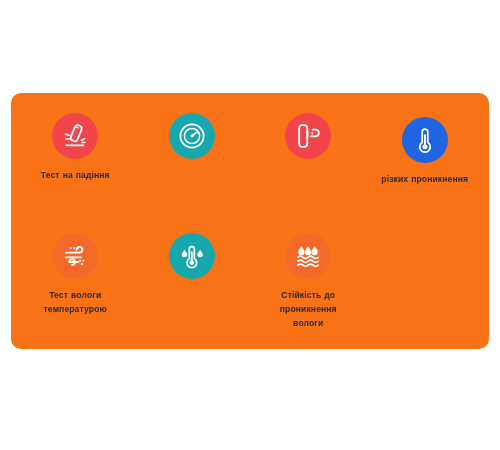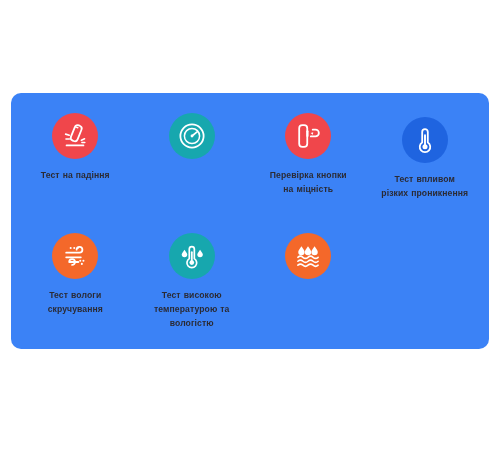--- a/index.html
+++ b/index.html
@@ -21,21 +21,21 @@
     height: 450px;
     box-sizing: border-box;
   }
 
   .panel {
     position: absolute;
     left: 11px;
     top: 93px;
     width: 478px;
     height: 256px;
-    background: #3b82f6;
+    background: #f97316;
     border-radius: 10px;
     box-sizing: border-box;
     padding: 14px 6px 10px 6px;
     display: flex;
     flex-direction: column;
     justify-content: flex-start;
   }
 
   .grid {
     display: grid;
@@ -129,38 +129,33 @@
         <div class="icon-circle" style="background:#f0464b;">
           <span>
             <svg width="30" height="30" viewBox="0 0 32 32" fill="none">
               <rect x="6.6" y="4.4" width="8.6" height="23.2" rx="3.4" stroke="#ffffff" stroke-width="1.9"></rect>
               <line x1="15.4" y1="11.0" x2="15.4" y2="16.0" stroke="#ffffff" stroke-width="2.3" stroke-linecap="round"></line>
               <path d="M19.0 16.4 h5.0 a3.6 3.6 0 0 0 0 -7.2 h-3.0" stroke="#ffffff" stroke-width="1.9" stroke-linecap="round" stroke-linejoin="round"></path>
               <path d="M21.6 12.0 l-2.8 0.8 l2.3 1.9 z" fill="#ffffff"></path>
             </svg>
           </span>
         </div>
-        <div class="cell-label">
-          <div>Перевірка кнопки</div>
-          <div>на міцність</div>
-        </div>
       </div>
 
       <div class="cell row2">
         <div class="icon-circle" style="background:#1f64e0;">
           <span>
             <svg width="30" height="30" viewBox="0 0 32 32" fill="none">
               <path d="M19.0 18.6 V7.4 a3.0 3.0 0 0 0 -6.0 0 v11.2 a5.6 5.6 0 1 0 6.0 0 z" stroke="#ffffff" stroke-width="1.9" stroke-linejoin="round"></path>
               <line x1="16" y1="11.0" x2="16" y2="21.2" stroke="#ffffff" stroke-width="2.1" stroke-linecap="round"></line>
               <circle cx="16" cy="23.2" r="2.7" fill="#ffffff"></circle>
             </svg>
           </span>
         </div>
         <div class="cell-label">
-          <div>Тест впливом</div>
           <div>різких проникнення</div>
         </div>
       </div>
 
       <div class="cell row2">
         <div class="icon-circle" style="background:#f4682a;">
           <span>
             <svg width="30" height="30" viewBox="0 0 32 32" fill="none">
               <circle cx="11.4" cy="7.4" r="1.1" fill="#ffffff"></circle>
               <circle cx="15.2" cy="7.4" r="1.1" fill="#ffffff"></circle>
@@ -169,54 +164,54 @@
               <path d="M6.6 17.4 h15.6" stroke="#ffffff" stroke-width="1.9" stroke-linecap="round"></path>
               <path d="M19.6 22.4 H9.8 a3.1 3.1 0 1 1 3.1 3.1" stroke="#ffffff" stroke-width="1.9" stroke-linecap="round" stroke-linejoin="round"></path>
               <circle cx="21.6" cy="21.0" r="1.1" fill="#ffffff"></circle>
               <circle cx="25.0" cy="21.0" r="1.1" fill="#ffffff"></circle>
               <circle cx="23.3" cy="24.4" r="1.1" fill="#ffffff"></circle>
             </svg>
           </span>
         </div>
         <div class="cell-label">
           <div>Тест вологи</div>
-          <div>скручування</div>
+          <div>температурою</div>
         </div>
       </div>
 
       <div class="cell row2">
         <div class="icon-circle" style="background:#17a7ae;">
           <span>
             <svg width="30" height="30" viewBox="0 0 32 32" fill="none">
               <path d="M18.5 18.8 V8.6 a2.7 2.7 0 0 0 -5.4 0 v10.2 a5.2 5.2 0 1 0 5.4 0 z" stroke="#ffffff" stroke-width="1.8" stroke-linejoin="round"></path>
               <line x1="15.8" y1="12.0" x2="15.8" y2="21.0" stroke="#ffffff" stroke-width="1.9" stroke-linecap="round"></line>
               <circle cx="15.8" cy="23.0" r="2.5" fill="#ffffff"></circle>
               <path d="M8.0 9.2 c1.9 2.6 2.9 4.0 2.9 5.2 a2.9 2.9 0 0 1 -5.8 0 c0 -1.2 1.0 -2.6 2.9 -5.2 z" fill="#ffffff"></path>
               <path d="M24.6 9.2 c1.9 2.6 2.9 4.0 2.9 5.2 a2.9 2.9 0 0 1 -5.8 0 c0 -1.2 1.0 -2.6 2.9 -5.2 z" fill="#ffffff"></path>
             </svg>
           </span>
-        </div>
-        <div class="cell-label">
-          <div>Тест високою</div>
-          <div>температурою та</div>
-          <div>вологістю</div>
         </div>
       </div>
 
       <div class="cell row2">
         <div class="icon-circle" style="background:#f4682a;">
           <span>
             <svg width="30" height="30" viewBox="0 0 32 32" fill="none">
               <path d="M9.0 5.6 c2.2 3.1 3.4 4.8 3.4 6.2 a3.4 3.4 0 0 1 -6.8 0 c0 -1.4 1.2 -3.1 3.4 -6.2 z" fill="#ffffff"></path>
               <path d="M16.0 5.6 c2.2 3.1 3.4 4.8 3.4 6.2 a3.4 3.4 0 0 1 -6.8 0 c0 -1.4 1.2 -3.1 3.4 -6.2 z" fill="#ffffff"></path>
               <path d="M23.0 5.6 c2.2 3.1 3.4 4.8 3.4 6.2 a3.4 3.4 0 0 1 -6.8 0 c0 -1.4 1.2 -3.1 3.4 -6.2 z" fill="#ffffff"></path>
               <path d="M5.2 17.4 q2.7 -2.4 5.4 0 q2.7 2.4 5.4 0 q2.7 -2.4 5.4 0 q2.7 2.4 5.4 0" stroke="#ffffff" stroke-width="1.7" fill="none" stroke-linecap="round"></path>
               <path d="M5.2 21.6 q2.7 -2.4 5.4 0 q2.7 2.4 5.4 0 q2.7 -2.4 5.4 0 q2.7 2.4 5.4 0" stroke="#ffffff" stroke-width="1.7" fill="none" stroke-linecap="round"></path>
               <path d="M5.2 25.8 q2.7 -2.4 5.4 0 q2.7 2.4 5.4 0 q2.7 -2.4 5.4 0 q2.7 2.4 5.4 0" stroke="#ffffff" stroke-width="1.7" fill="none" stroke-linecap="round"></path>
             </svg>
           </span>
         </div>
+        <div class="cell-label">
+          <div>Стійкість до</div>
+          <div>проникнення</div>
+          <div>вологи</div>
+        </div>
       </div>
 
     </div>
   </div>
 
 </div>
 
 </body></html>

